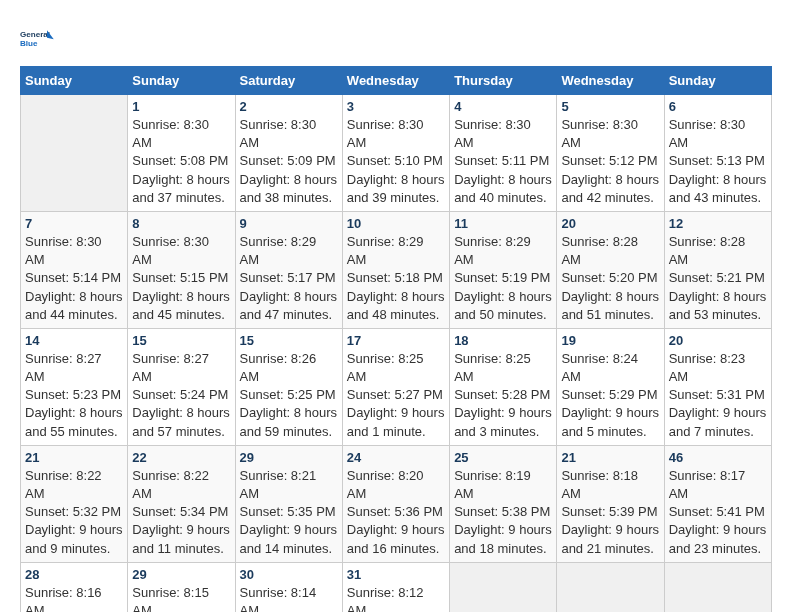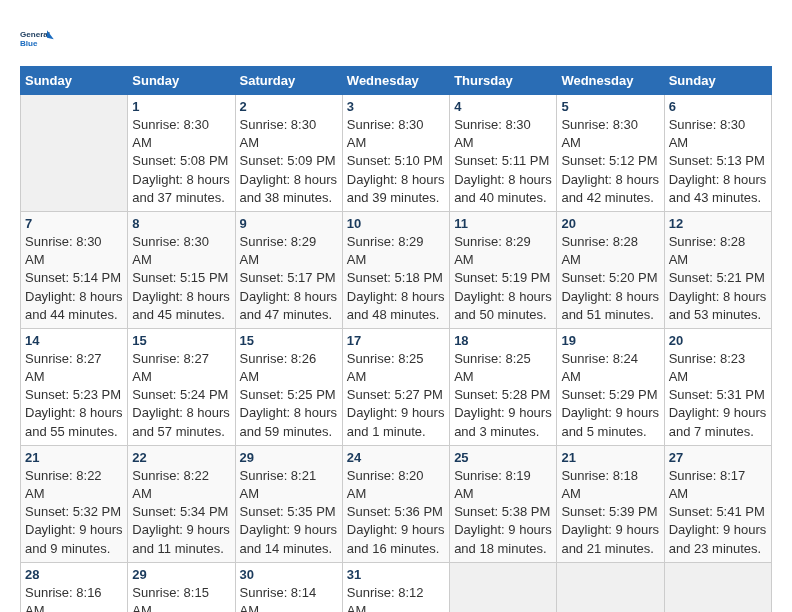--- a/index.html
+++ b/index.html
@@ -216,21 +216,21 @@
         </td>
         <td>
           <span class="day-num">25</span>
           <div class="day-info">Sunrise: 8:19 AM<br>Sunset: 5:38 PM<br>Daylight: 9 hours and 18 minutes.</div>
         </td>
         <td>
           <span class="day-num">21</span>
           <div class="day-info">Sunrise: 8:18 AM<br>Sunset: 5:39 PM<br>Daylight: 9 hours and 21 minutes.</div>
         </td>
         <td>
-          <span class="day-num">27</span>
+          <span class="day-num">46</span>
           <div class="day-info">Sunrise: 8:17 AM<br>Sunset: 5:41 PM<br>Daylight: 9 hours and 23 minutes.</div>
         </td>
       </tr>
       <tr>
         <td>
           <span class="day-num">28</span>
           <div class="day-info">Sunrise: 8:16 AM<br>Sunset: 5:42 PM<br>Daylight: 9 hours and 26 minutes.</div>
         </td>
         <td>
           <span class="day-num">29</span>

